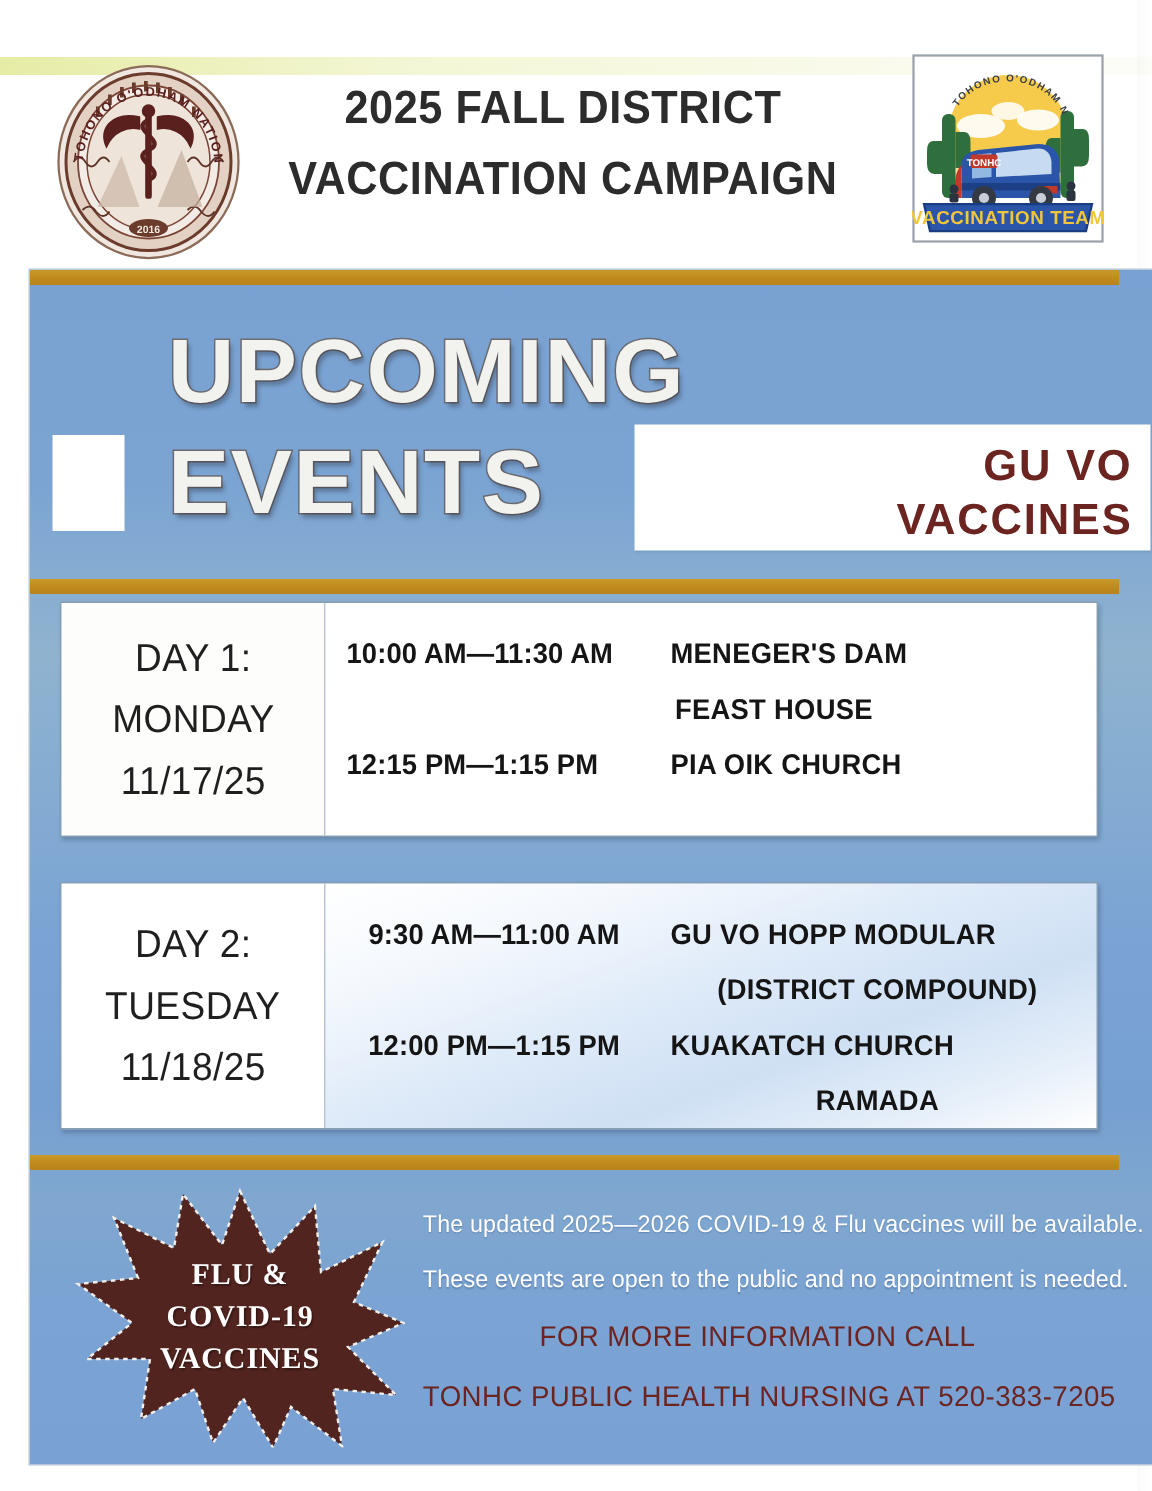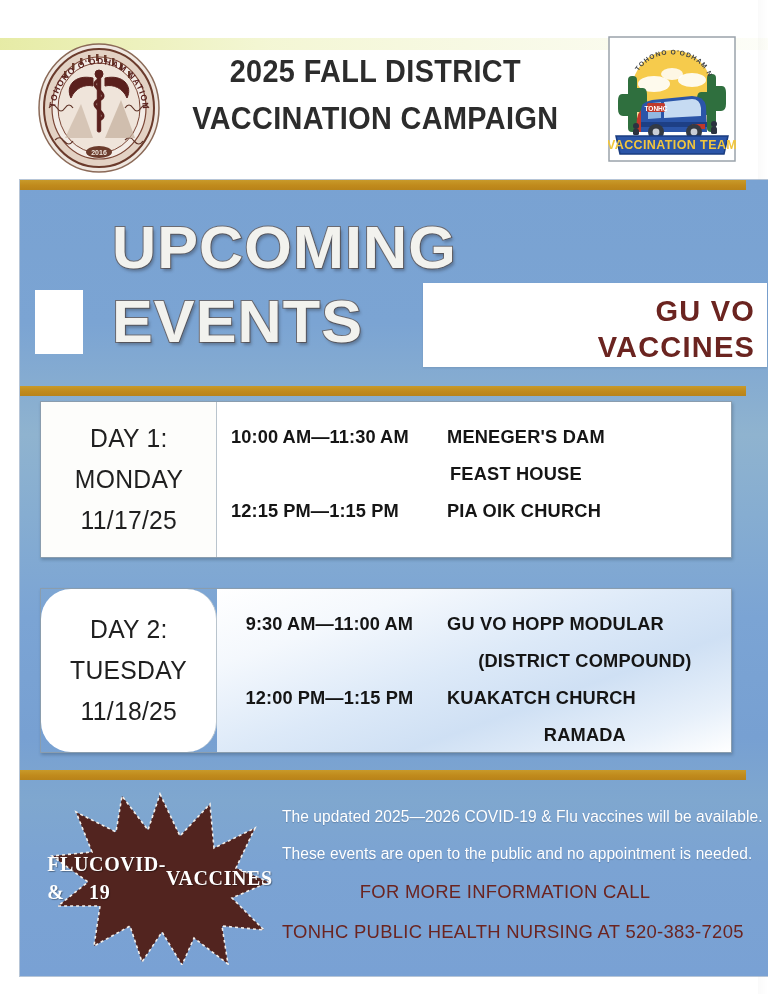--- a/index.html
+++ b/index.html
@@ -113,21 +113,21 @@
   .day2{top:408px;height:163px;}
 
   .daycell{
     width:175px;flex:none;
     background:#ffffff;
     border-right:1px solid #b9c4cd;
     display:flex;flex-direction:column;justify-content:center;align-items:center;
     padding:4px 0;
   }
   .day1 .daycell{background:#fdfdfb;}
-  .day2 .daycell{background:#ffffff;border-radius:30px;}
+  .day2 .daycell{background:#ffffff;}
   .daycell .l{
     color:#1f1f1f;font-size:26px;line-height:41px;white-space:nowrap;
     transform:scaleX(.95);letter-spacing:.3px;
   }
 
   .detailcell{
     flex:1;
     padding:16px 0 0 14px;
     background:#ffffff;
   }
@@ -149,21 +149,21 @@
   }
   .dplace-cont{margin-left:219px;}
 
   
   .footer{position:absolute;left:0;top:600px;width:726px;height:196px;}
   .burst{
     position:absolute;left:30px;top:10px;width:220px;height:175px;
   }
   .burst-txt{
     position:absolute;left:30px;top:10px;width:220px;height:175px;
-    display:flex;flex-direction:row;align-items:center;justify-content:center;
+    display:flex;flex-direction:column;align-items:center;justify-content:center;
     color:#ffffff;
     font-family:"Liberation Serif", serif;
     font-weight:bold;font-size:20px;line-height:28px;
     letter-spacing:.6px;
     text-shadow:1px 1px 1px rgba(0,0,0,.35);
     pointer-events:none;
   }
   .f-lines{position:absolute;left:255px;top:18px;width:460px;text-align:center;}
   .f-white{
     color:#ffffff;font-size:16px;line-height:37px;white-space:nowrap;

